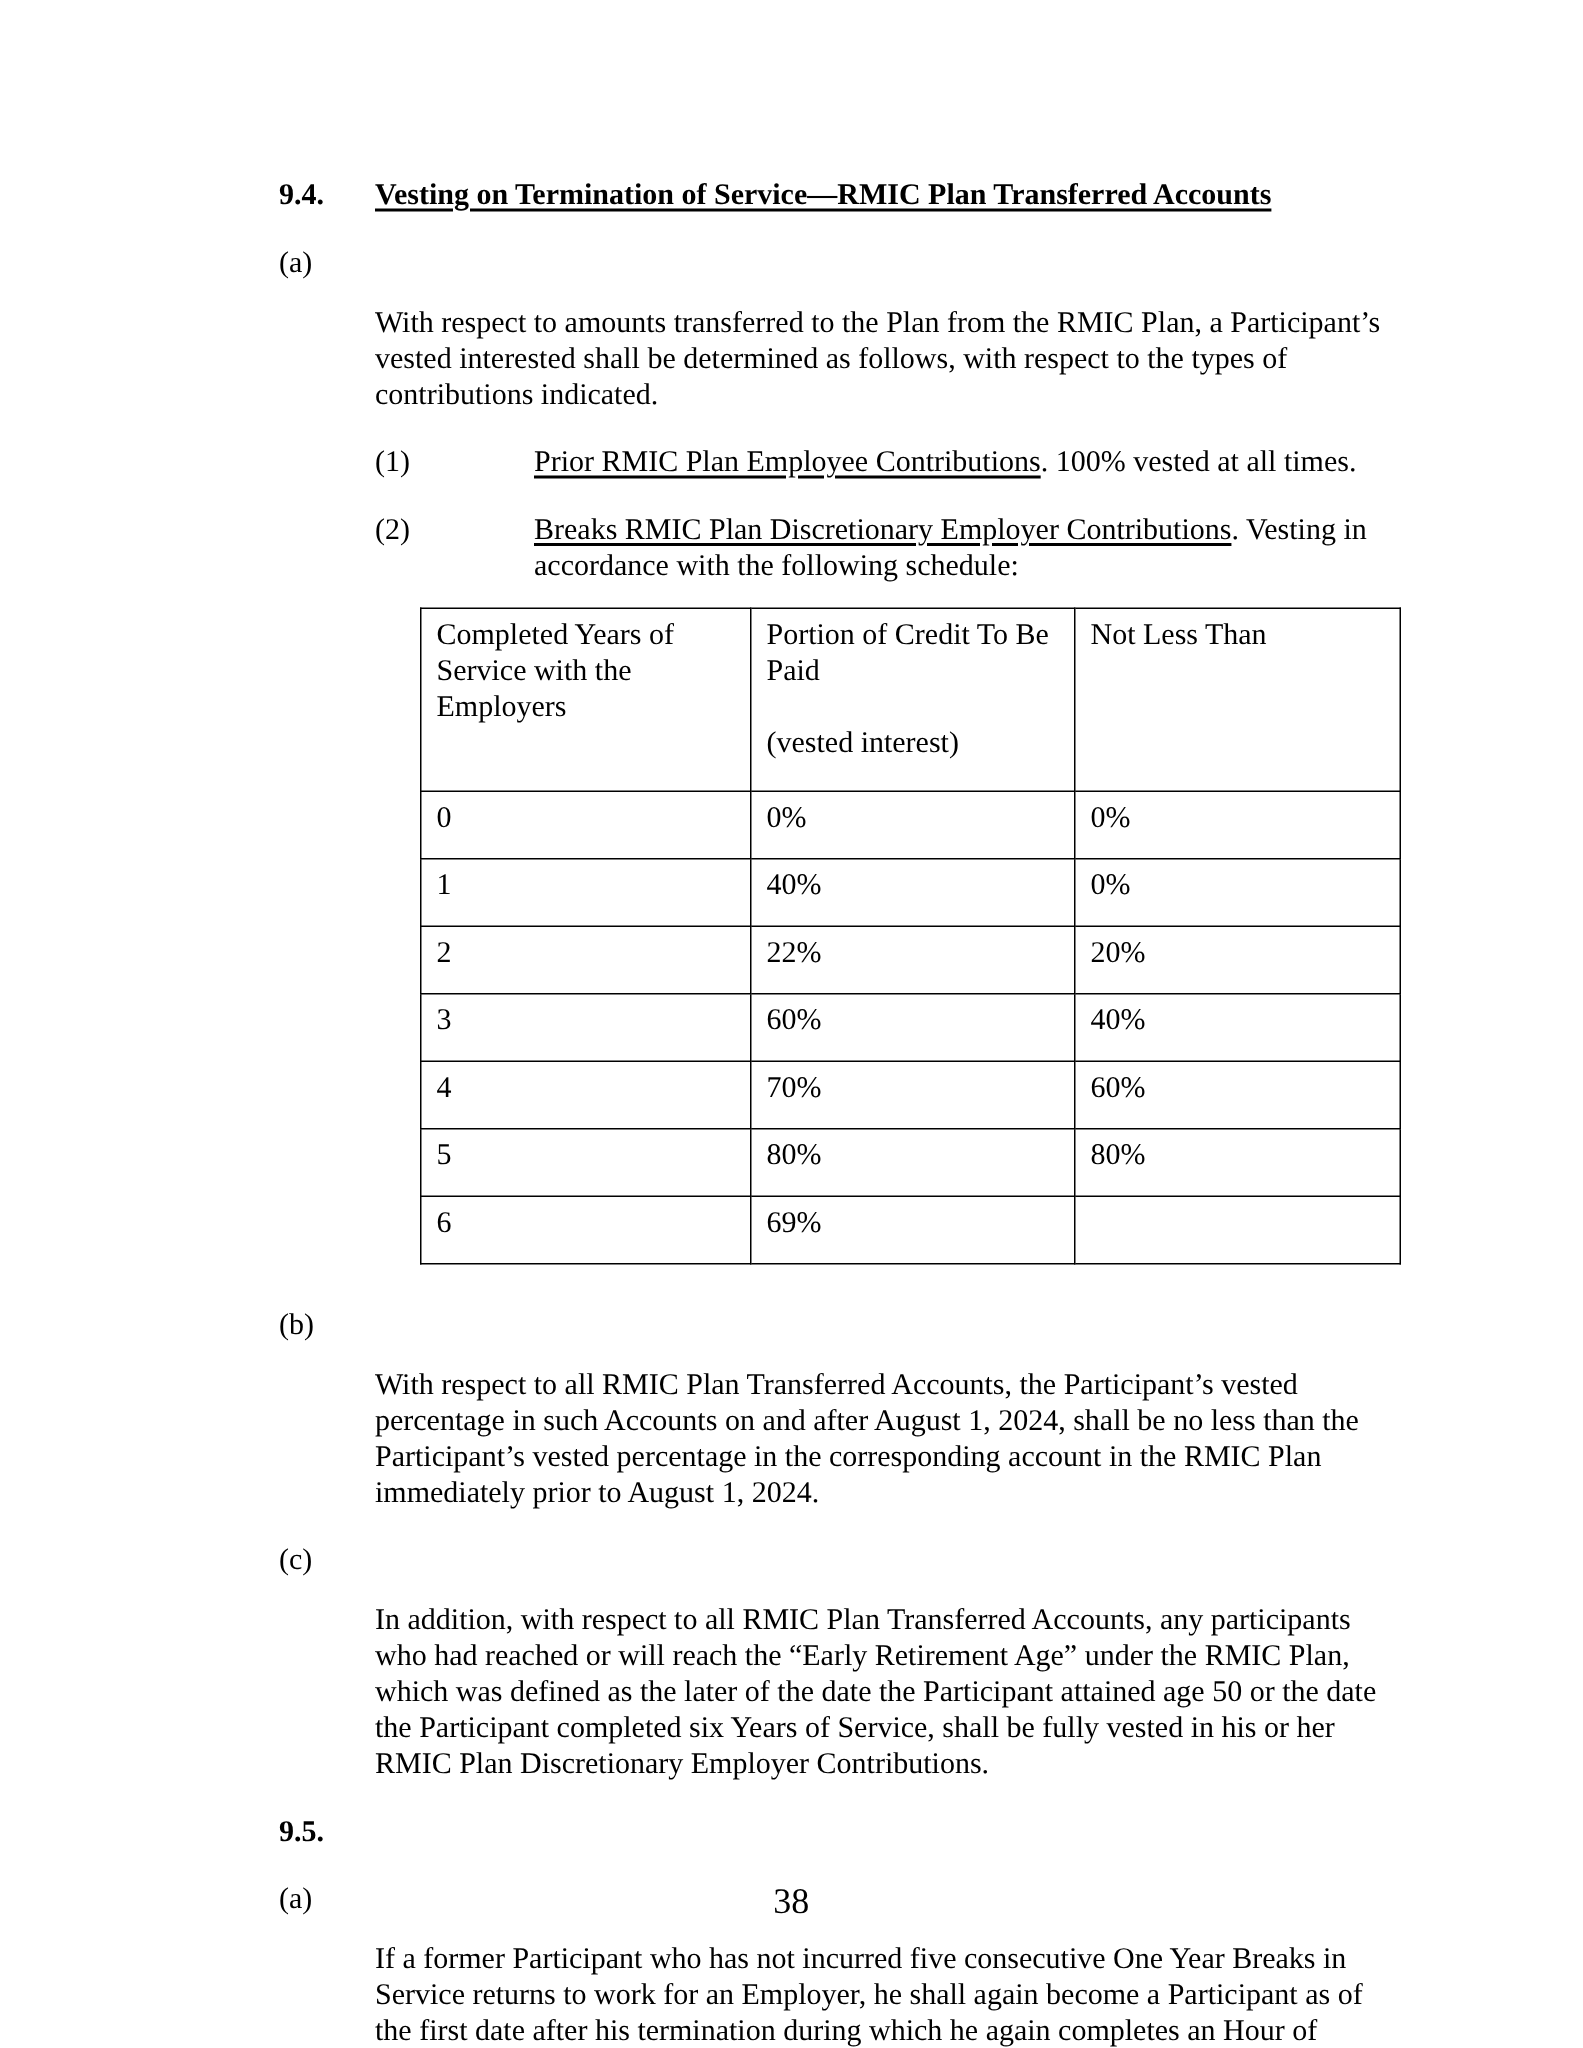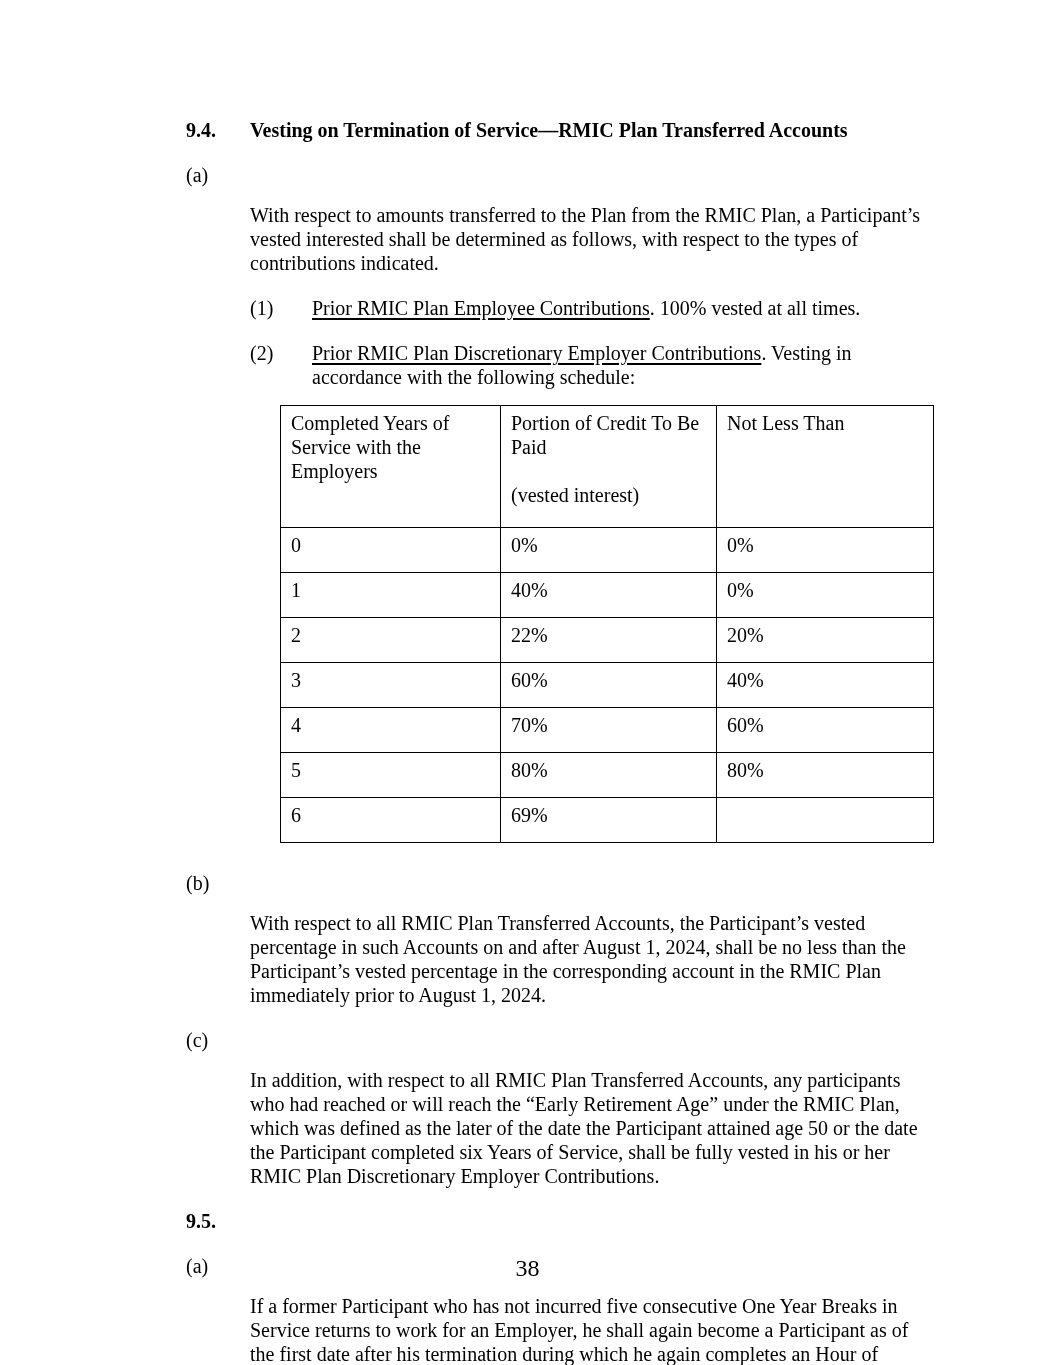--- a/index.html
+++ b/index.html
@@ -22,20 +22,21 @@
   }
   .sec-heading {
     display: flex;
     font-weight: bold;
     margin-bottom: 21px;
   }
   .sec-num {
     flex: 0 0 64px;
   }
   .sec-title {
+    text-decoration: underline;
     text-decoration-thickness: 2px;
     text-underline-offset: 3px;
     text-align: center;
   }
   .para {
     display: flex;
     margin-bottom: 21px;
   }
   .para-label {
     flex: 0 0 64px;
@@ -49,20 +50,21 @@
     display: flex;
     margin-left: 64px;
     margin-bottom: 21px;
   }
   .item-label {
     flex: 0 0 62px;
   }
   .item-body {
     max-width: 570px;
     white-space: pre-wrap;
+    margin-left: 44px;
   }
   .u {
     text-decoration: underline;
     text-underline-offset: 3px;
   }
   .vtable {
     border-collapse: collapse;
     table-layout: fixed;
     width: 653px;
     margin: 12px 0 28px 94px;
@@ -105,21 +107,21 @@
     <span class="para-body" style="max-width:685px">With respect to amounts transferred to the Plan from the RMIC Plan, a Participant’s vested interested shall be determined as follows, with respect to the types of contributions indicated.</span>
   </div>
 
   <div class="item">
     <span class="item-label">(1)</span>
     <span class="item-body"><span class="u">Prior RMIC Plan Employee Contributions</span><span>. 100% vested at all times.</span></span>
   </div>
 
   <div class="item" style="margin-bottom:16px">
     <span class="item-label">(2)</span>
-    <span class="item-body"><span class="u">Prior RMIC Plan Discretionary Employer Contributions</span><span>. Vesting in accordance with the following schedule:</span></span>
+    <span class="item-body"><span class="u">Breaks RMIC Plan Discretionary Employer Contributions</span><span>. Vesting in accordance with the following schedule:</span></span>
   </div>
 
   <table class="vtable">
     <colgroup>
         <col class="c1">
         <col class="c2">
         <col class="c3">
       </colgroup>
     <thead>
       <tr>

